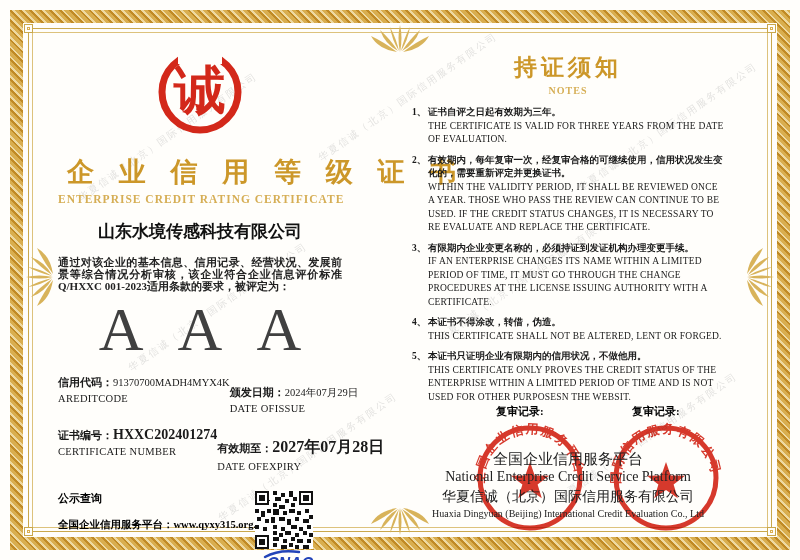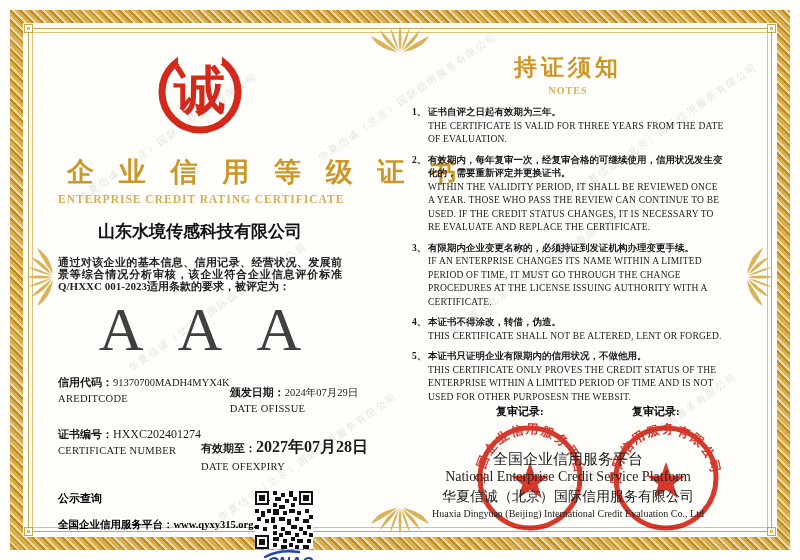--- a/index.html
+++ b/index.html
@@ -138,21 +138,21 @@
           <div class="d-zh"><span>信用代码：</span><span style="font-weight:normal;font-size:10.5px">91370700MADH4MYX4K</span></div>
           <div class="d-en">AREDITCODE</div>
         </div>
         <div class="d-col2">
           <div class="d-zh"><span>颁发日期：</span><span style="font-weight:normal;font-size:10.5px">2024年07月29日</span></div>
           <div class="d-en">DATE OFISSUE</div>
         </div>
       </div>
       <div class="d-row">
         <div class="d-col1">
-          <div class="d-zh"><span>证书编号：</span><span style="font-weight:normal;font-size:12px">HXXC202401274</span></div>
+          <div class="d-zh"><span>证书编号：</span><span style="font-weight:bold;font-size:14px">HXXC202401274</span></div>
           <div class="d-en">CERTIFICATE NUMBER</div>
         </div>
         <div class="d-col2">
           <div class="d-zh"><span>有效期至：</span><span style="font-weight:bold;font-size:16px">2027年07月28日</span></div>
           <div class="d-en">DATE OFEXPIRY</div>
         </div>
       </div>
       <div class="d-row">
         <div class="d-col1">
           <div class="query-title">公示查询</div>

